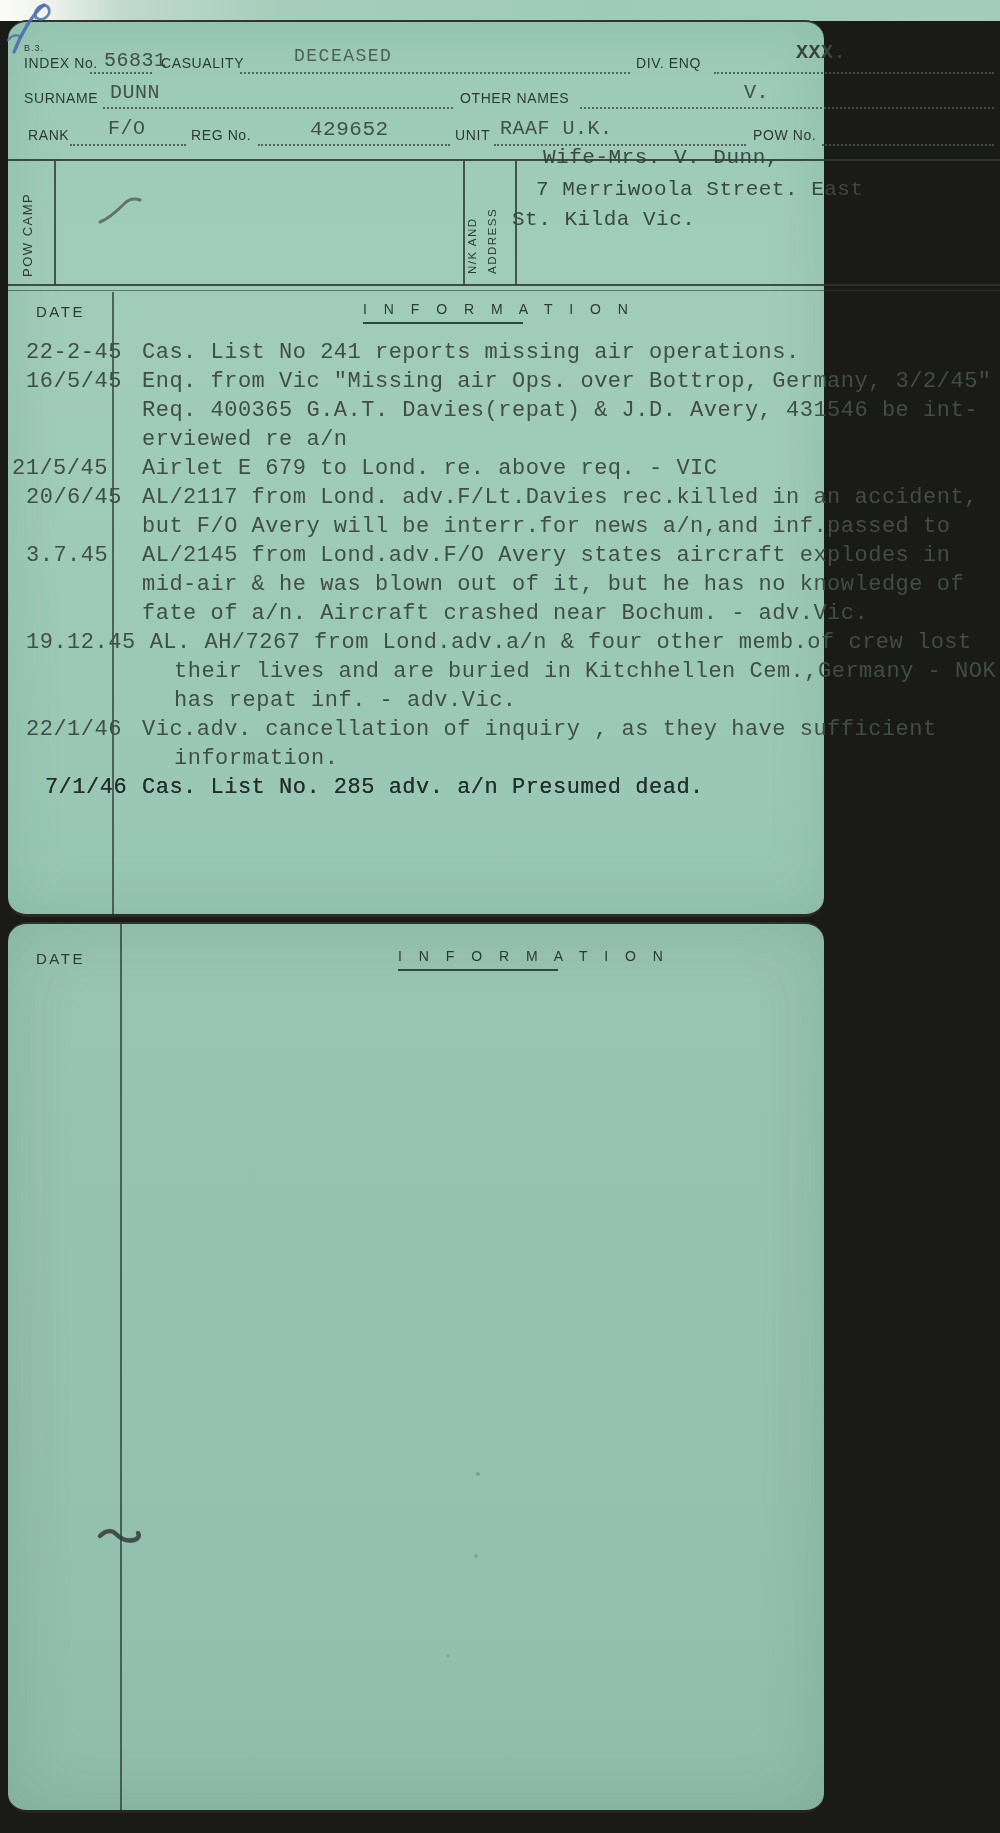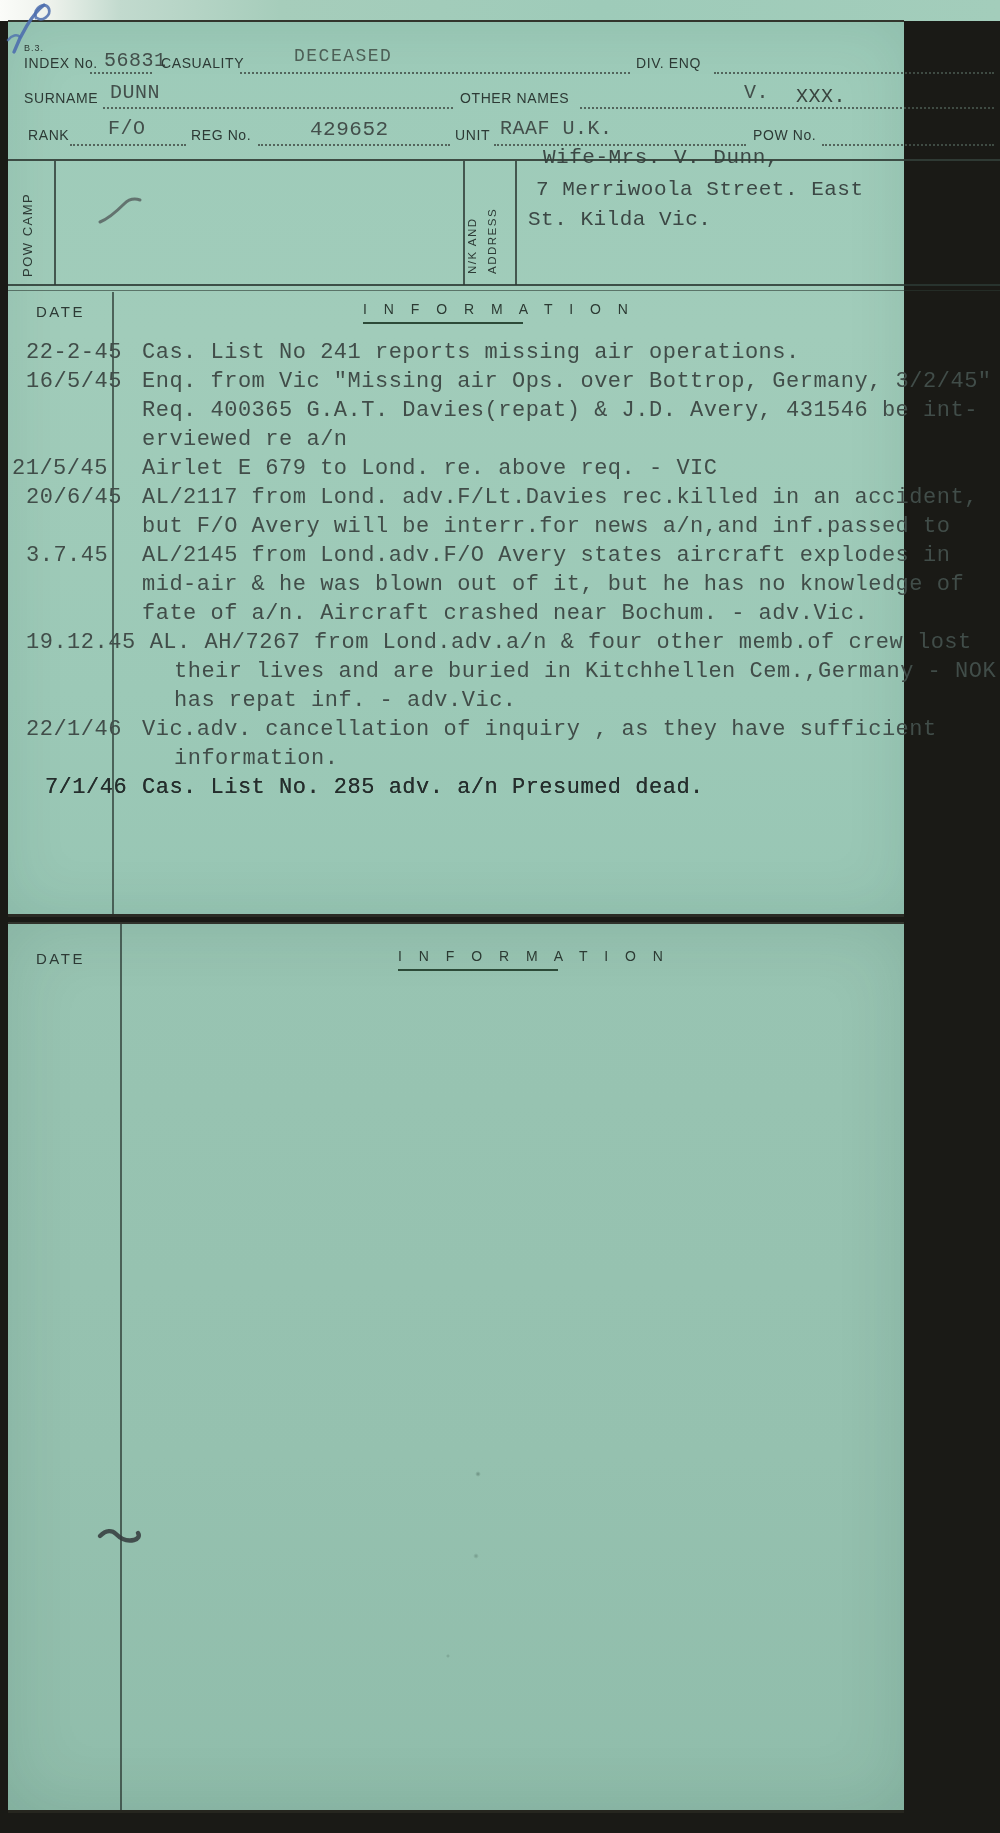--- a/index.html
+++ b/index.html
@@ -8,21 +8,21 @@
     background:#1a1a16;
     font-family:"Liberation Sans", sans-serif;
   }
   
   .top-strip{
     position:absolute;left:0;top:0;width:1000px;height:21px;
     background:linear-gradient(90deg,#fbfcf9 0%,#eef2ec 5%,#c2dace 12%,#a6cdbb 28%,#9ecbb9 60%,#a3cdbb 100%);
   }
   .corner-mark{position:absolute;left:2px;top:0;z-index:9;}
   
-  .card{position:absolute;left:8px;width:896px;}
+  .card{position:absolute;left:8px;width:816px;border-radius:19px;}
   #card1{
     top:20px;height:892px;
     background:linear-gradient(180deg,#9dcbb9 0%,#a1ccba 35%,#9cc9b7 75%,#98c6b4 100%);
     border-top:2px solid #32352d;border-bottom:3px solid #2b2b25;
     box-shadow:inset 0 0 60px rgba(10,60,45,.10);
   }
   #card2{
     top:922px;height:886px;
     background:
       radial-gradient(4px 4px at 470px 550px, rgba(55,80,70,.45), transparent 70%),
@@ -48,21 +48,21 @@
   .lead{position:absolute;height:2px;border-bottom:2px dotted #46544c;opacity:.85;}
   
   .f-index-label{left:16px;top:33px;}
   .ld-index{left:82px;top:48px;width:62px;}
   .f-index-val{left:96px;top:27px;}
   .f-cas-label{left:153px;top:33px;}
   .ld-cas{left:232px;top:48px;width:390px;}
   .f-cas-val{left:286px;top:24px;font-size:18px;color:#4d5f56;letter-spacing:1.5px;}
   .f-divenq-label{left:628px;top:33px;}
   .ld-divenq{left:706px;top:48px;width:280px;}
-  .f-divenq-val{left:788px;top:19px;font-weight:normal;color:#39443f;margin-top:44px;}
+  .f-divenq-val{left:788px;top:19px;font-weight:bold;color:#39443f;}
   .f-surname-label{left:16px;top:68px;}
   .ld-sur{left:95px;top:83px;width:350px;}
   .f-surname-val{left:102px;top:59px;}
   .f-other-label{left:452px;top:68px;}
   .ld-other{left:572px;top:83px;width:414px;}
   .f-other-val{left:736px;top:59px;}
   .f-rank-label{left:20px;top:105px;}
   .ld-rank{left:62px;top:120px;width:116px;}
   .f-rank-val{left:100px;top:95px;}
   .f-reg-label{left:183px;top:105px;}
@@ -82,21 +82,21 @@
   .vtext{
     position:absolute;writing-mode:vertical-rl;transform:rotate(180deg);
     color:#2d3a35;font-size:13px;letter-spacing:1.5px;white-space:nowrap;
   }
   .pow-camp{left:12px;top:150px;height:105px;}
   .nok1{left:458px;top:152px;height:100px;font-size:11.5px;}
   .nok2{left:478px;top:152px;height:100px;font-size:11.5px;}
   .addr{font-size:21px;color:#3c4845;z-index:3;}
   .addr1{left:535px;top:124px;}
   .addr2{left:528px;top:156px;}
-  .addr3{left:520px;top:186px;}
+  .addr3{left:504px;top:186px;}
   .dl1{left:0;top:262px;width:992px;height:2px;background:rgba(44,56,50,.85);}
   .dl2{left:0;top:268px;width:992px;height:1px;background:rgba(44,56,50,.6);}
   
   .date-head{position:absolute;color:#2d3a35;font-size:15px;letter-spacing:2.5px;font-weight:500;}
   .info-head{position:absolute;color:#2c3a33;font-size:14px;letter-spacing:6.5px;font-weight:500;white-space:nowrap;}
   .info-underline{position:absolute;height:2px;background:#2c4a38;}
   #card1 .date-head{left:28px;top:281px;}
   #card1 .info-head{left:355px;top:279px;}
   #card1 .info-underline{left:355px;top:300px;width:160px;}
   .divider{position:absolute;width:1.5px;background:rgba(42,54,48,.7);}

